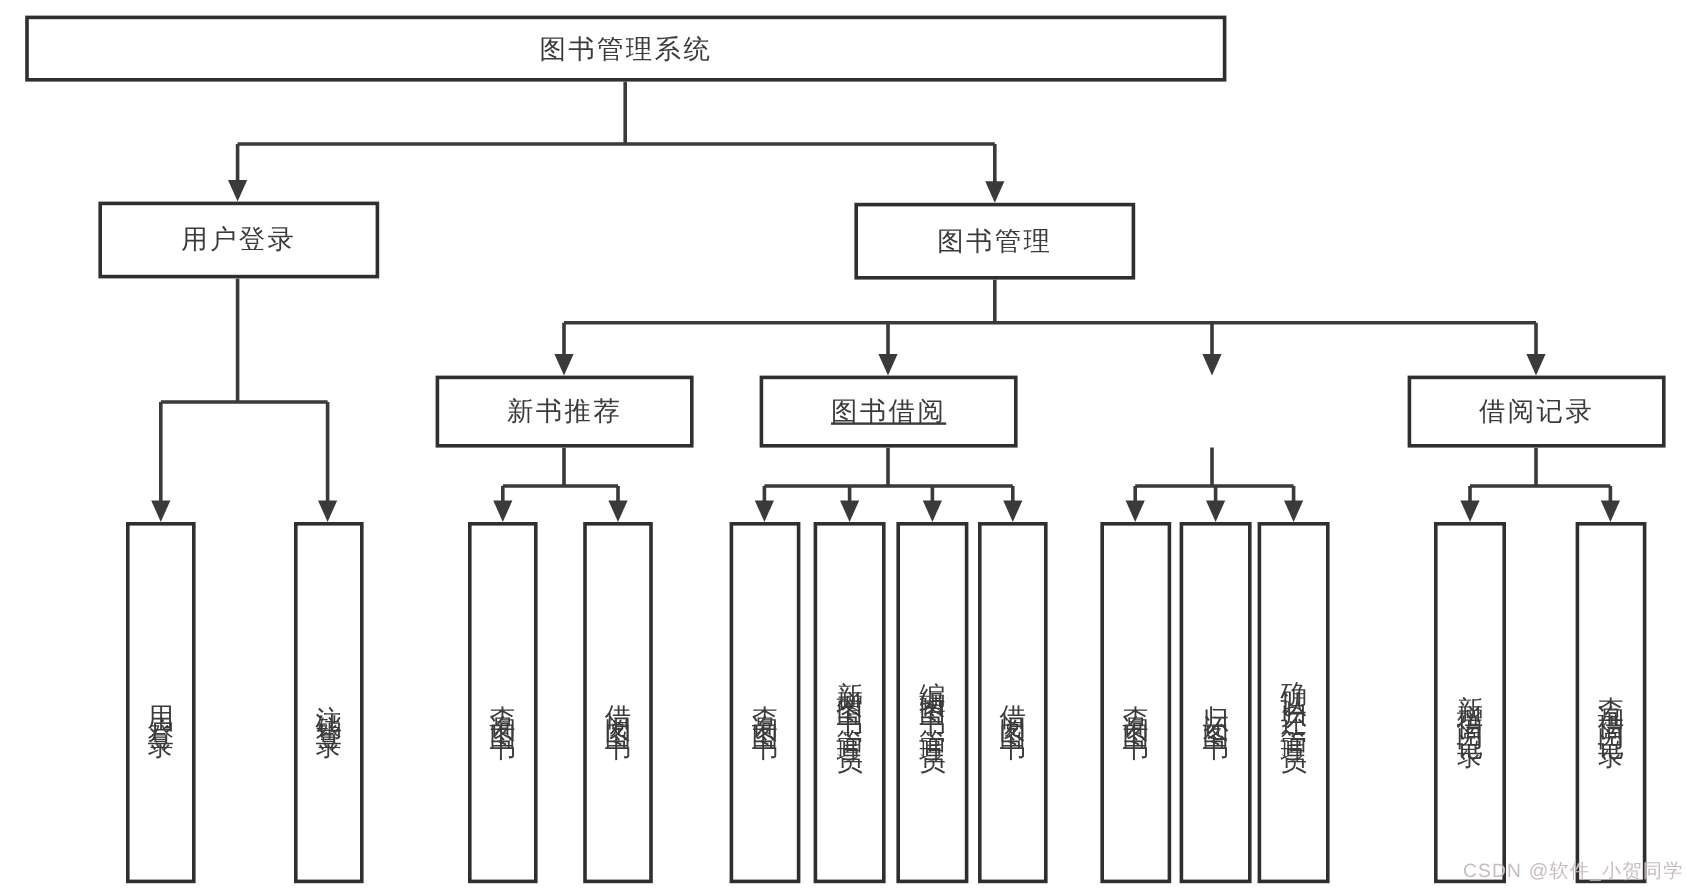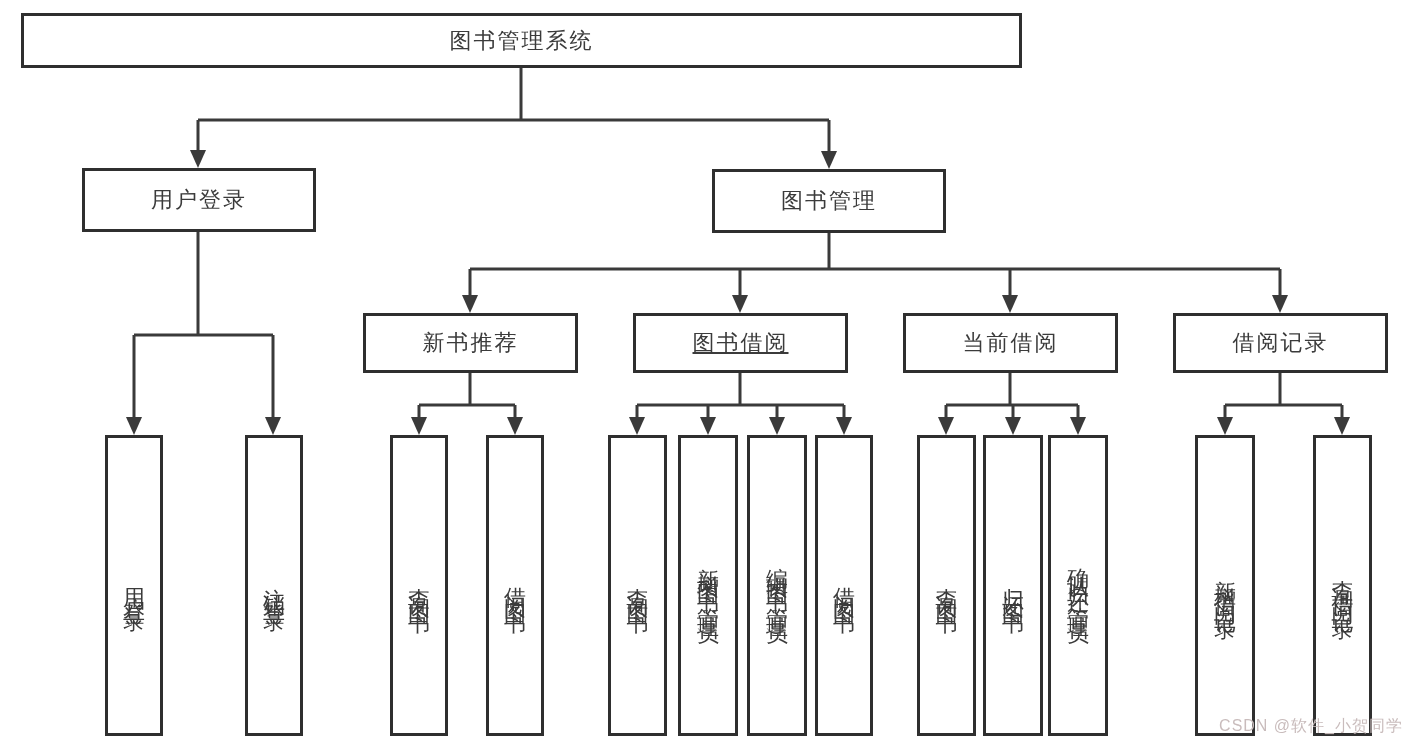--- a/index.html
+++ b/index.html
@@ -101,23 +101,20 @@
   <div class="box lvl2" style="left:712px;top:169px;text-align:center;">
     <span>图书管理</span>
   </div>
 
   <div class="box lvl3" style="left:363px;text-align:center;">
     <span>新书推荐</span>
   </div>
   <div class="box lvl3" style="left:633px;text-decoration:underline;">
     <span>图书借阅</span>
   </div>
-  <div class="box lvl3" style="left:903px;">
-    <span>当前借阅</span>
-  </div>
   <div class="box lvl3" style="left:1173px;">
     <span>借阅记录</span>
   </div>
 
   <div class="box leaf" style="left:105px;width:58px;">
     <span class="vtext">用户登录</span>
   </div>
   <div class="box leaf" style="left:245px;width:58px;">
     <span class="vtext">注销登录</span>
   </div>

